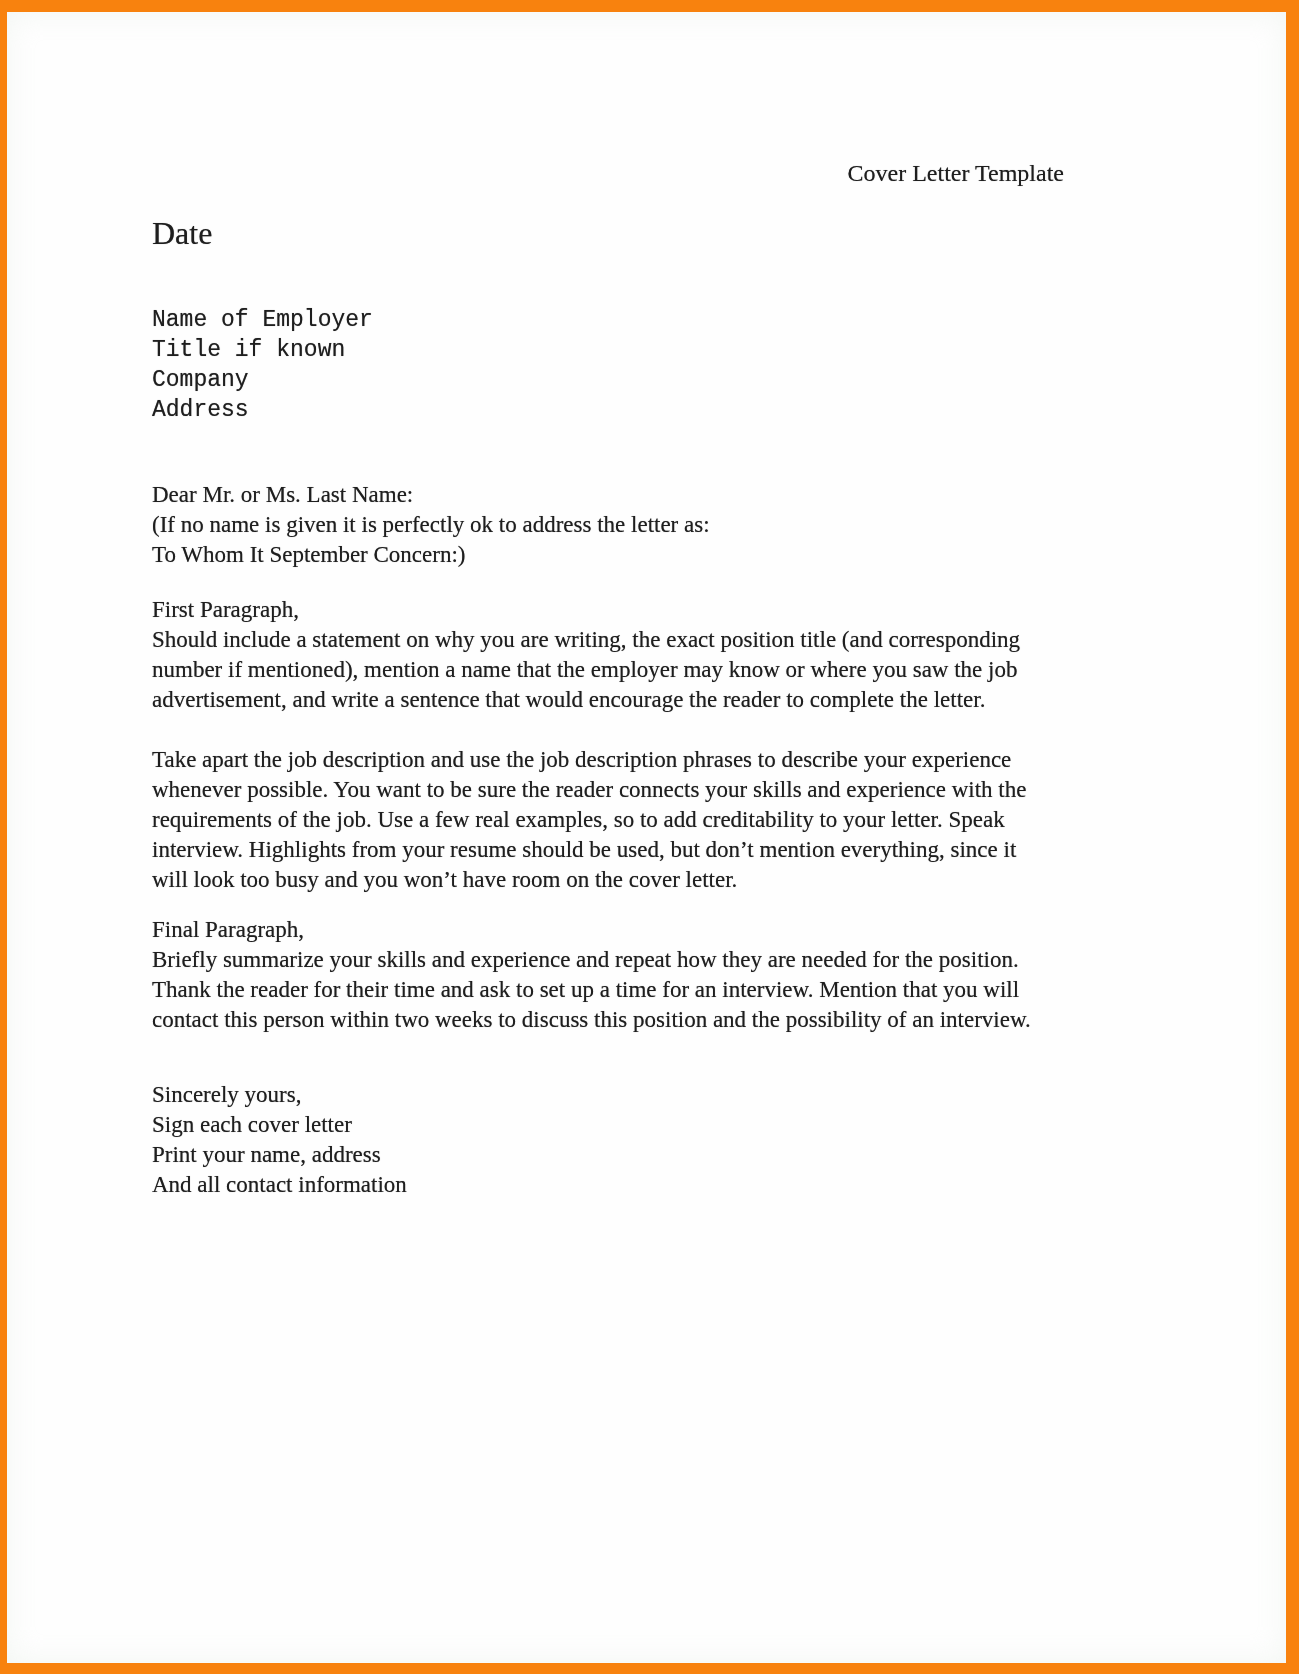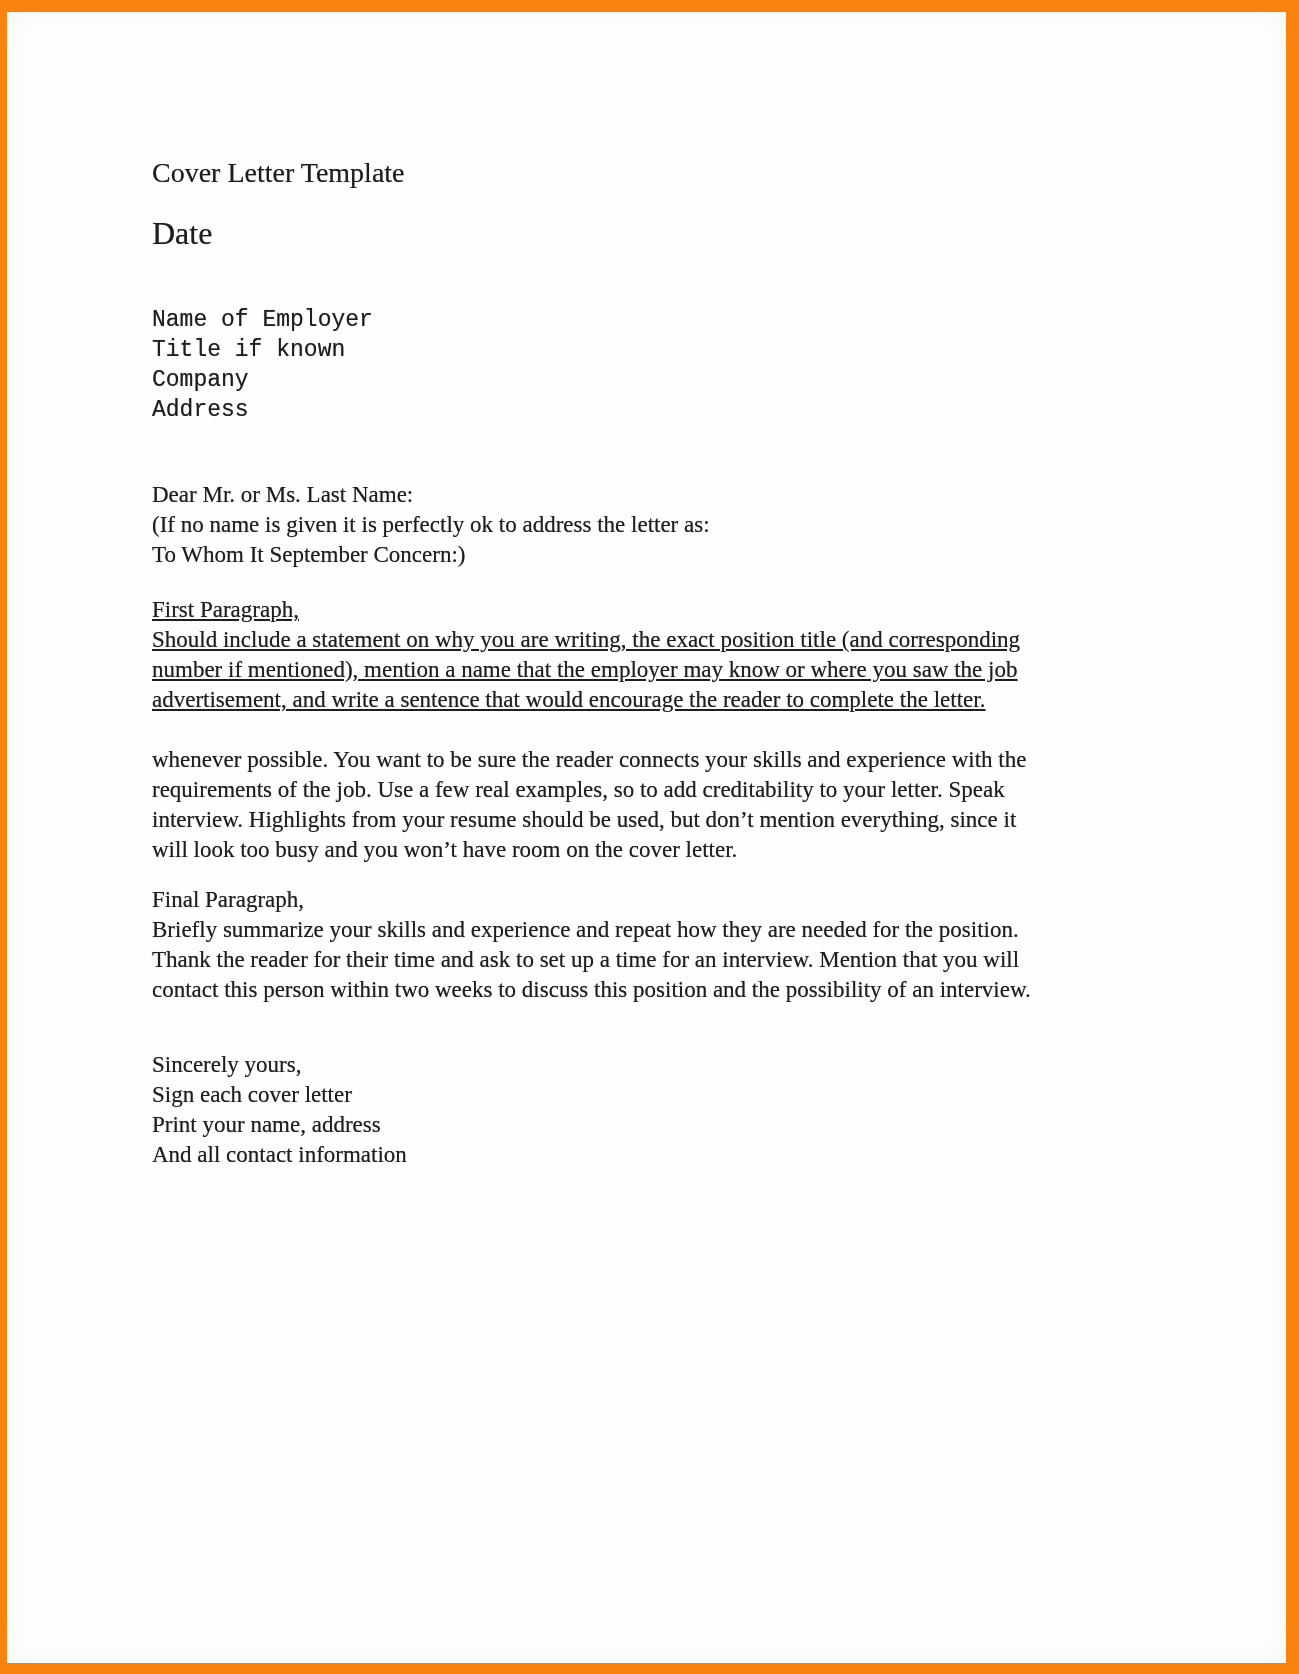--- a/index.html
+++ b/index.html
@@ -25,29 +25,29 @@
     padding: 146px 0 0 145px;
     width: 912px;
   }
   .line {
     font-size: 23px;
     line-height: 30px;
     white-space: nowrap;
     text-shadow: 0 0 0.7px rgba(25, 25, 25, 0.6);
   }
   .title {
-    font-size: 28px;
+    font-size: 24px;
     line-height: 30px;
-    text-align: left;
+    text-align: right;
     text-shadow: 0 0 0.7px rgba(25, 25, 25, 0.6);
   }
   .date        { margin-top: 30px; font-size: 32px; }
   .recipient   { margin-top: 57px; font-family: Liberation Mono, monospace; }
   .salutation  { margin-top: 55px; }
-  .para-first  { margin-top: 25px; text-decoration: underline; }
+  .para-first  { margin-top: 25px; }
   .para-middle { margin-top: 30px; }
   .para-final  { margin-top: 20px; }
   .closing     { margin-top: 45px; }
   .signature   { }
 </style>
 </head>
 <body>
 
 <div class="page" style="border-color: rgb(248, 130, 14); color: rgb(30, 30, 30); background: rgb(254, 254, 254);">
   <div class="content">
@@ -70,20 +70,21 @@
     </div>
 
     <div class="para-first">
       <div class="line">First Paragraph,</div>
       <div class="line">Should include a statement on why you are writing, the exact position title (and corresponding</div>
       <div class="line">number if mentioned), mention a name that the employer may know or where you saw the job</div>
       <div class="line">advertisement, and write a sentence that would encourage the reader to complete the letter.</div>
     </div>
 
     <div class="para-middle">
+      <div class="line">Take apart the job description and use the job description phrases to describe your experience</div>
       <div class="line">whenever possible. You want to be sure the reader connects your skills and experience with the</div>
       <div class="line">requirements of the job. Use a few real examples, so to add creditability to your letter. Speak</div>
       <div class="line">interview. Highlights from your resume should be used, but don’t mention everything, since it</div>
       <div class="line">will look too busy and you won’t have room on the cover letter.</div>
     </div>
 
     <div class="para-final">
       <div class="line">Final Paragraph,</div>
       <div class="line">Briefly summarize your skills and experience and repeat how they are needed for the position.</div>
       <div class="line">Thank the reader for their time and ask to set up a time for an interview. Mention that you will</div>

